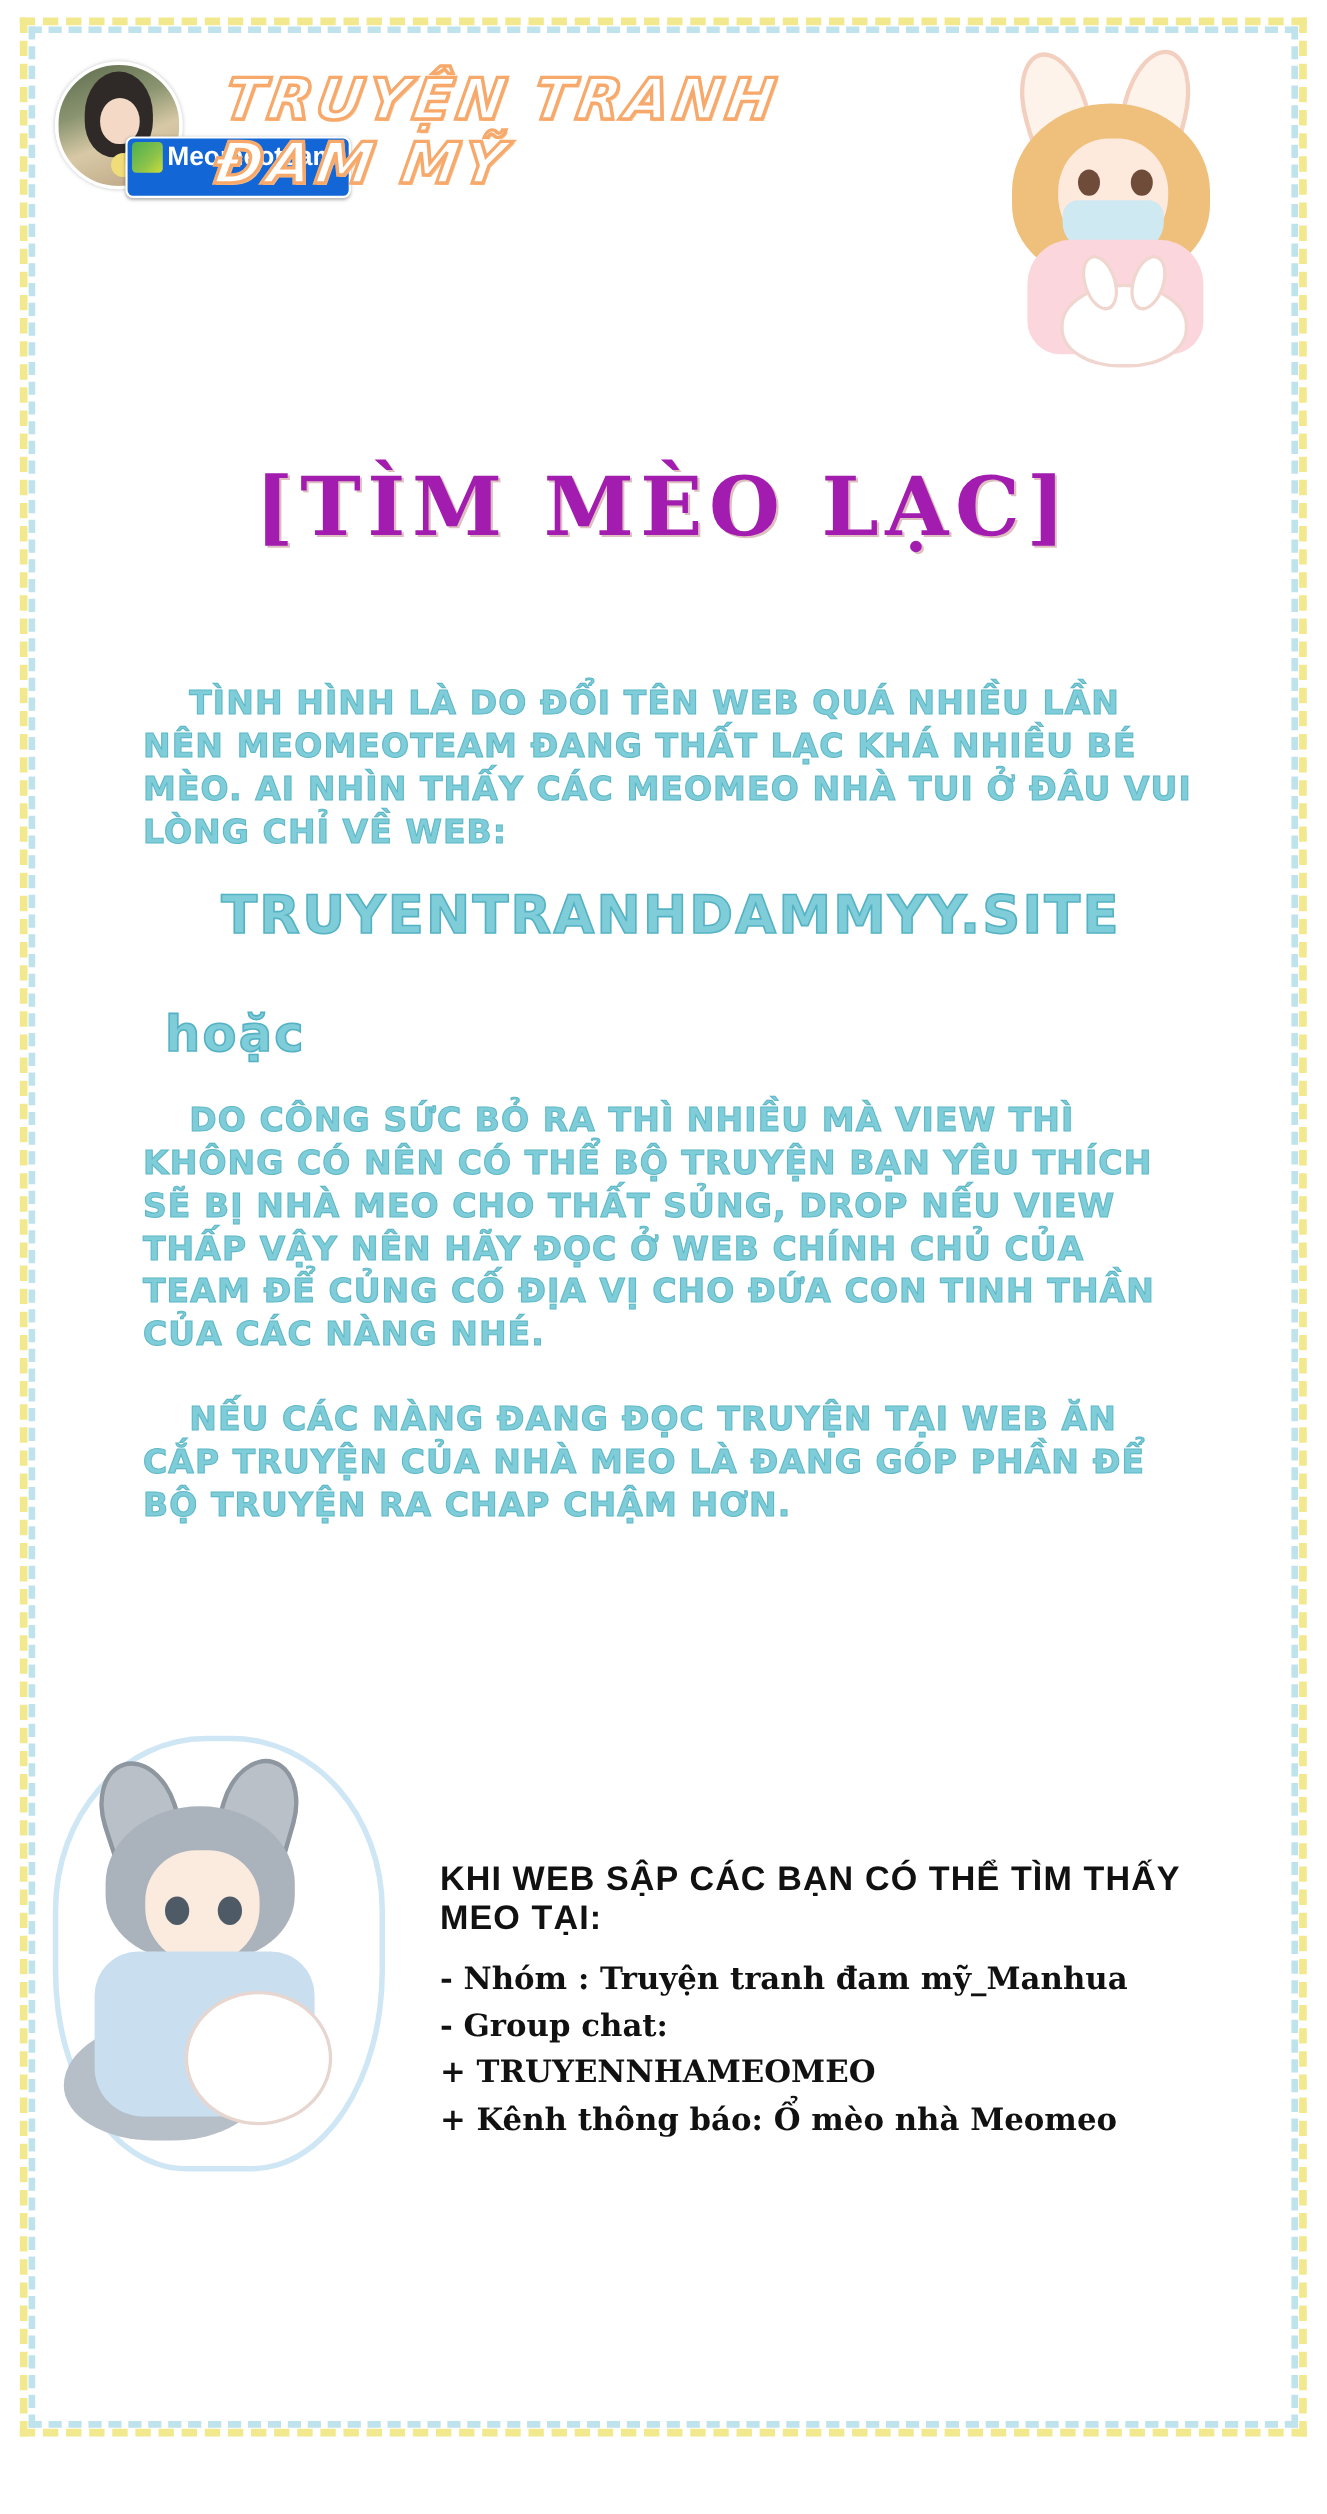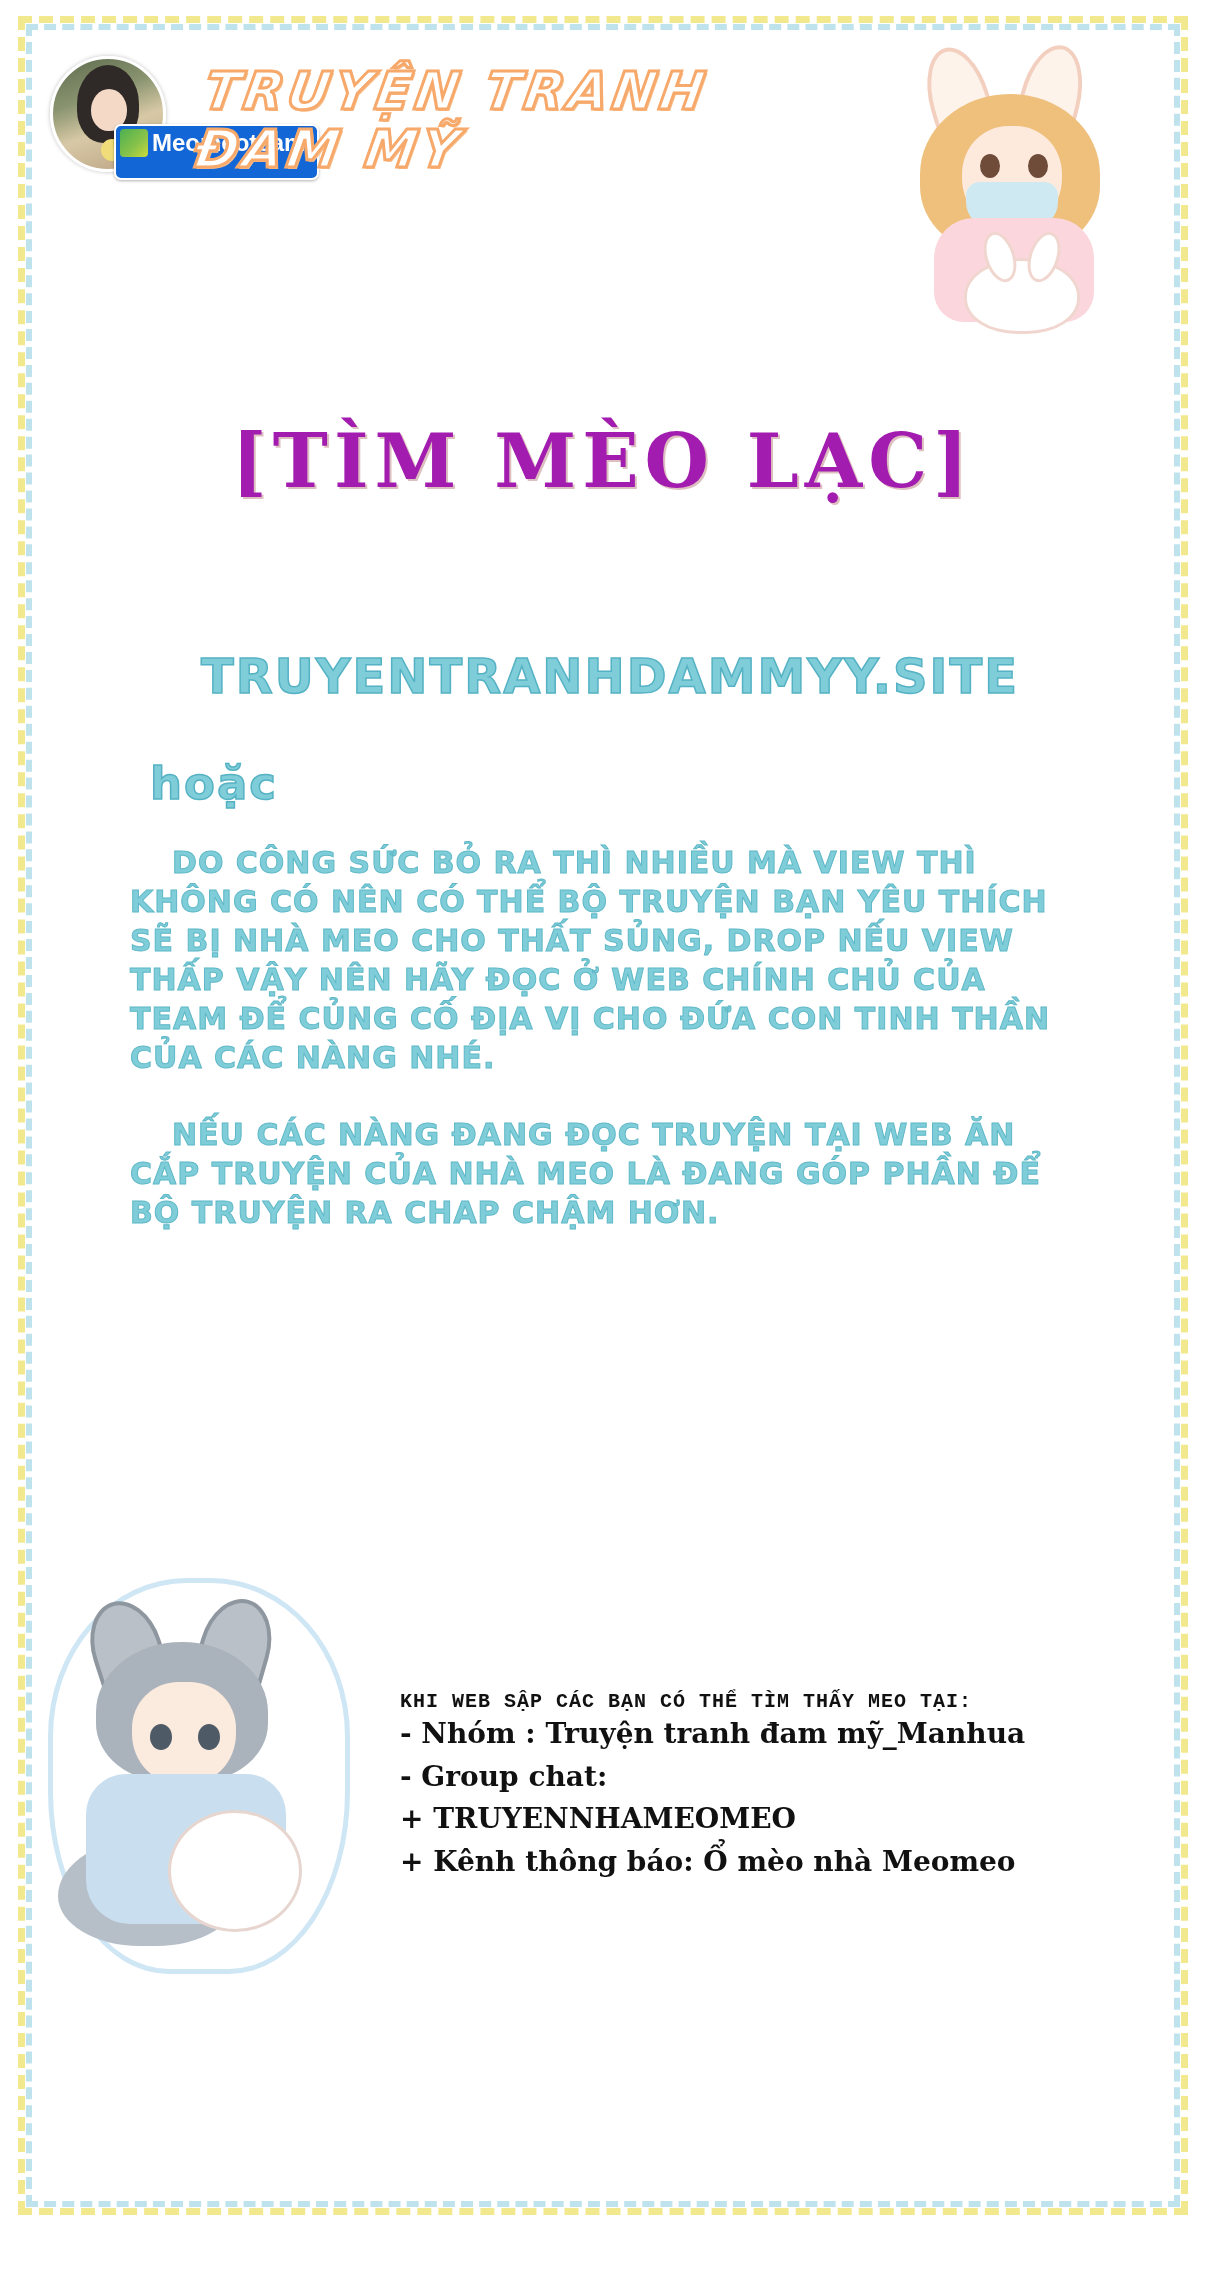--- a/index.html
+++ b/index.html
@@ -347,25 +347,26 @@
 
   
   .contact {
     position: absolute;
     left: 400px;
     top: 1690px;
     width: 740px;
     color: #111111;
   }
   .contact-title {
-    font-family: Liberation Mono, monospace;
-    font-weight: bold;
-    font-size: 20px;
+    font-family: Liberation Sans, sans-serif;
+    font-weight: bold;
+    font-size: 31px;
     letter-spacing: 1px;
     text-transform: uppercase;
+    margin-bottom: 16px;
   }
   .contact-line {
     font-family: "DejaVu Serif", serif;
     font-weight: bold;
     font-size: 28px;
     line-height: 1.52;
     white-space: nowrap;
   }
 </style>
 </head>
@@ -407,20 +408,21 @@
         <div class="ct-bunny-ear l"></div>
         <div class="ct-bunny-ear r"></div>
       </div>
     </div>
   </div>
 
   <div class="main-title">[TÌM MÈO LẠC]</div>
 
   <div class="body-wrap">
 
+    <p class="para indent">tình hình là do đổi tên web quá nhiều lần nên meomeoteam đang thất lạc khá nhiều bé mèo. ai nhìn thấy các meomeo nhà tui ở đâu vui lòng chỉ về web:</p>
 
     <div class="site-block">
       <div class="site-main">TRUYENTRANHDAMMYY.SITE</div>
       <div class="site-second">
         <span class="word-or">hoặc</span>
       </div>
     </div>
 
     <p class="para indent">do công sức bỏ ra thì nhiều mà view thì không có nên có thể bộ truyện bạn yêu thích sẽ bị nhà meo cho thất sủng, drop nếu view thấp vậy nên hãy đọc ở web chính chủ của team để củng cố địa vị cho đứa con tinh thần của các nàng nhé.</p>
 

